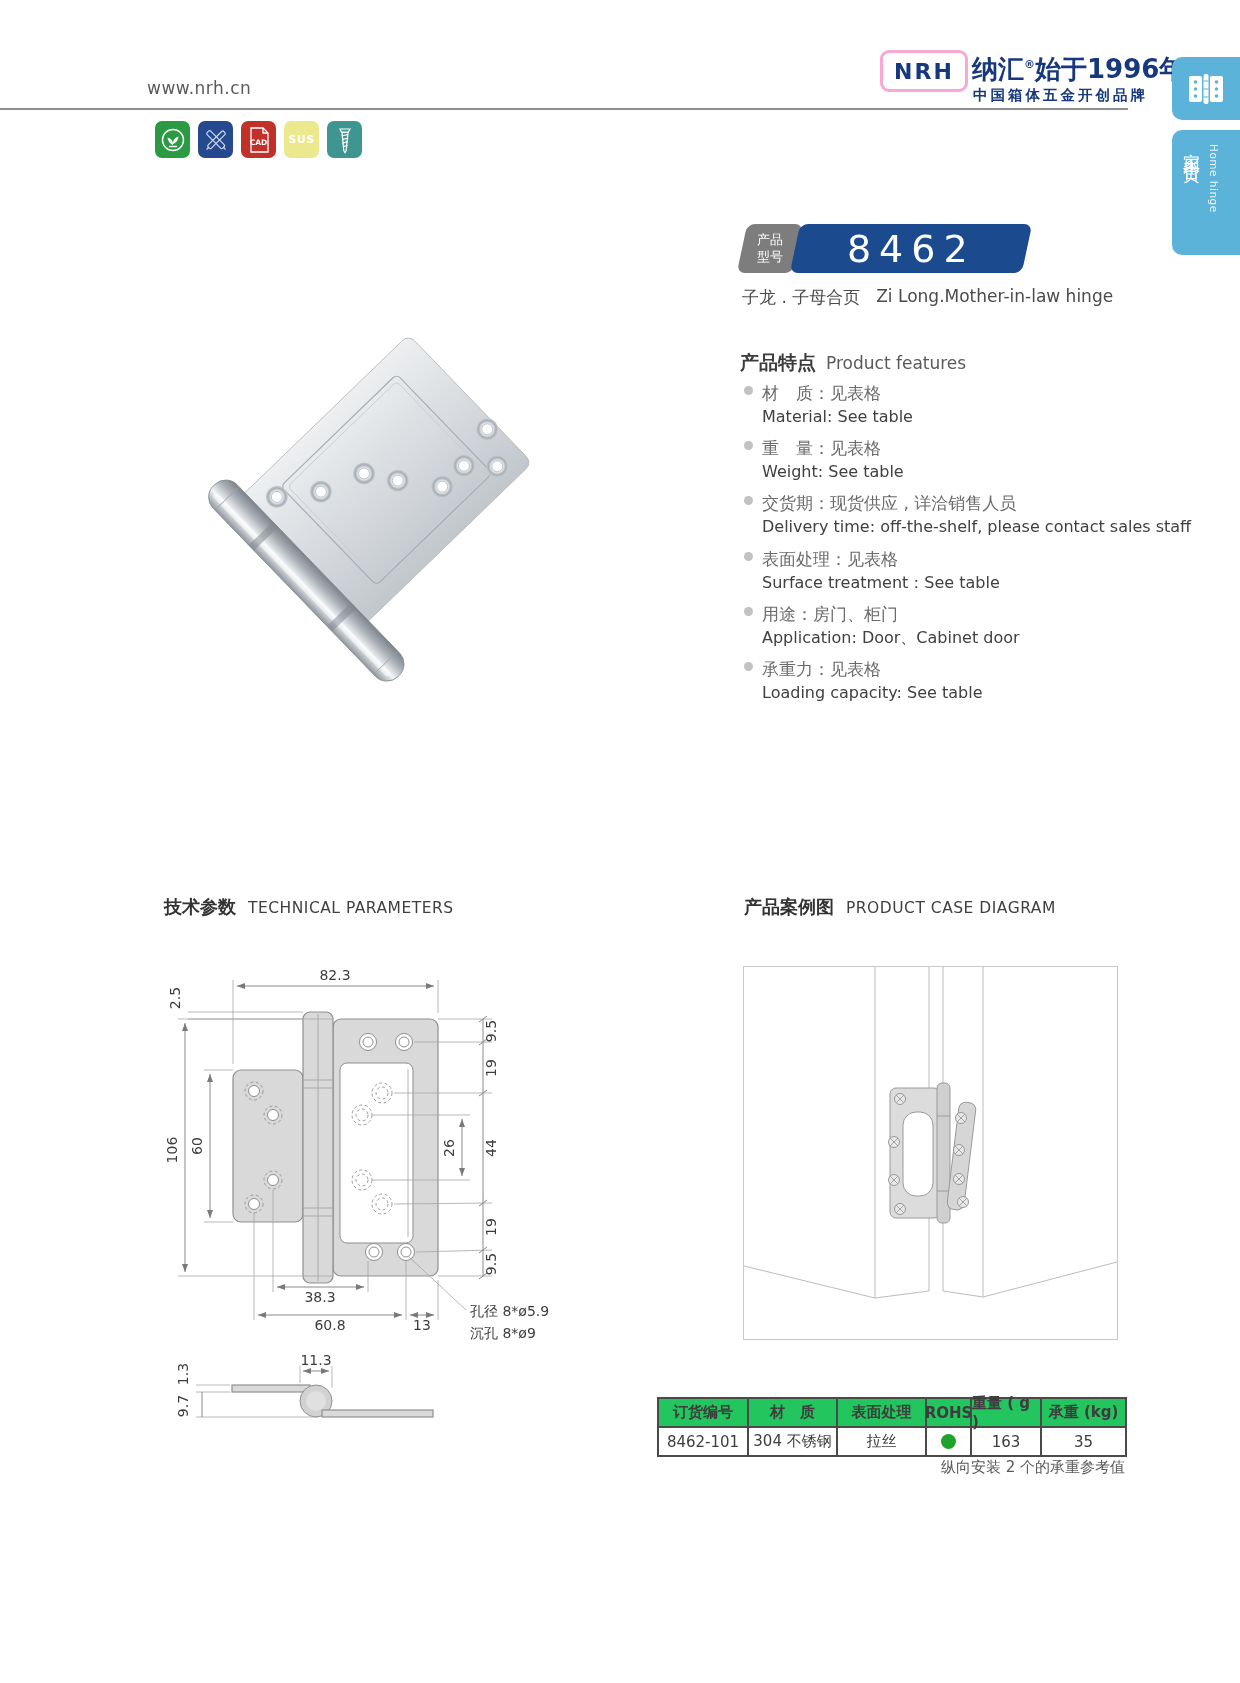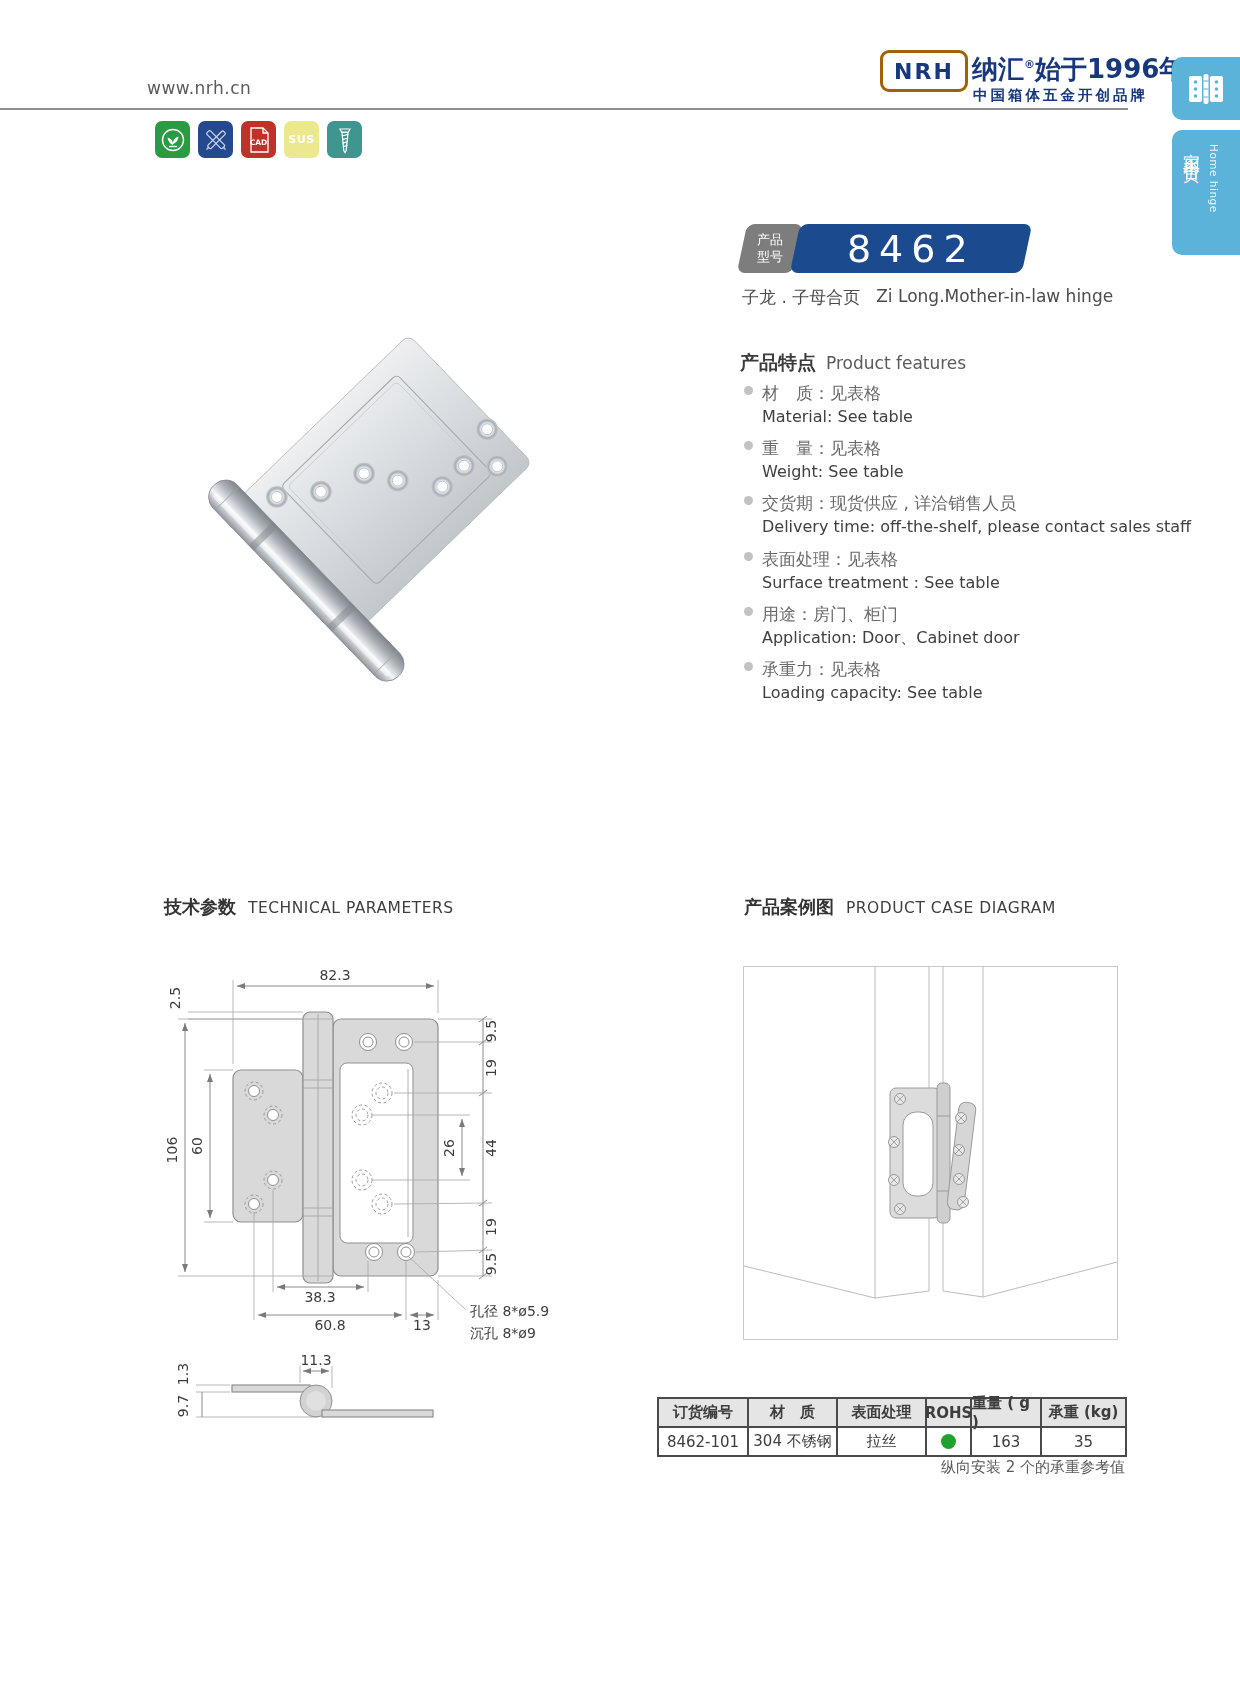--- a/index.html
+++ b/index.html
@@ -2,21 +2,21 @@
 <html><head>
 <meta charset="utf-8">
 <style>
   html,body{margin:0;padding:0;background:#fff;}
   .page{position:relative;width:1240px;height:1498px;background:#ffffff;overflow:hidden;
         font-family:"DejaVu Sans","Liberation Sans",sans-serif;color:#3c3c3c;}
   .abs{position:absolute;}
   
   .site-url{left:147px;top:78px;font-size:17px;color:#5a5a5a;letter-spacing:.5px;}
   .hr-top{left:0;top:108px;width:1128px;height:2px;background:#8e8e8e;}
-  .logo-box{left:880px;top:50px;width:82px;height:36px;border:3px solid #a16207;border-radius:9px;
+  .logo-box{left:880px;top:50px;width:82px;height:36px;border:3px solid #f9a8d4;border-radius:9px;
             display:flex;align-items:center;justify-content:center;font-weight:bold;font-size:22px;
             letter-spacing:2px;color:#17387d;}
   .brand-line{left:972px;top:52px;font-weight:bold;color:#17387d;font-size:26px;white-space:nowrap;}
   .brand-line sup{font-size:11px;}
   .brand-sub{left:973px;top:86px;font-weight:bold;color:#17387d;font-size:14.5px;letter-spacing:3px;white-space:nowrap;}
   
   .badges{left:135px;top:121px;display:flex;gap:8px;padding-left:20px;}
   .badge{width:35px;height:37px;border-radius:7px;display:flex;align-items:center;justify-content:center;}
   .badge.eco{background:#2a9b43}.badge.tools{background:#24498f}.badge.cad{background:#bf3129}
   .badge.sus{background:#ece88d}.badge.screw{background:#3f958f}
@@ -47,21 +47,21 @@
   .sec-hd{display:flex;align-items:baseline;gap:12px;white-space:nowrap;}
   .sec-hd .cn{font-weight:bold;font-size:18px;color:#333;}
   .sec-hd .en{font-size:15.5px;color:#3f3f3f;letter-spacing:.5px;}
   
   .case-box{left:743px;top:966px;width:375px;height:374px;}
   
   .spec{left:657px;top:1397px;border:1.5px solid #4a4a4a;display:grid;
         grid-template-columns:90px 89px 89px 45px 70px 85px;grid-auto-rows:29px;}
   .spec .c{border:0.8px solid #4a4a4a;display:flex;align-items:center;justify-content:center;
            font-size:15px;color:#3d3d3d;}
-  .spec .h{background:#e5e5e5;font-weight:bold;}
+  .spec .h{background:#22c55e;font-weight:bold;}
   .rohs-dot{width:15px;height:15px;border-radius:50%;background:#1fa32c;}
   .tbl-note{right:115px;top:1458px;font-size:15px;color:#5a5a5a;}
   
   .page-label{left:1112px;top:1608px;font-size:17px;color:#4a4a4a;}
   .page-box{left:1153px;top:1587px;width:87px;height:61px;background:#4aa4cd;display:flex;
             align-items:center;justify-content:center;color:#fff;font-size:34px;font-weight:bold;padding-left:36px;}
   
   .dim{stroke:#8a8a8a;stroke-width:1;fill:none;}
   .ext{stroke:#a6a6a6;stroke-width:0.8;fill:none;}
   .dtxt{font-family:"DejaVu Sans","Liberation Sans",sans-serif;font-size:14px;fill:#3c3c3c;}

